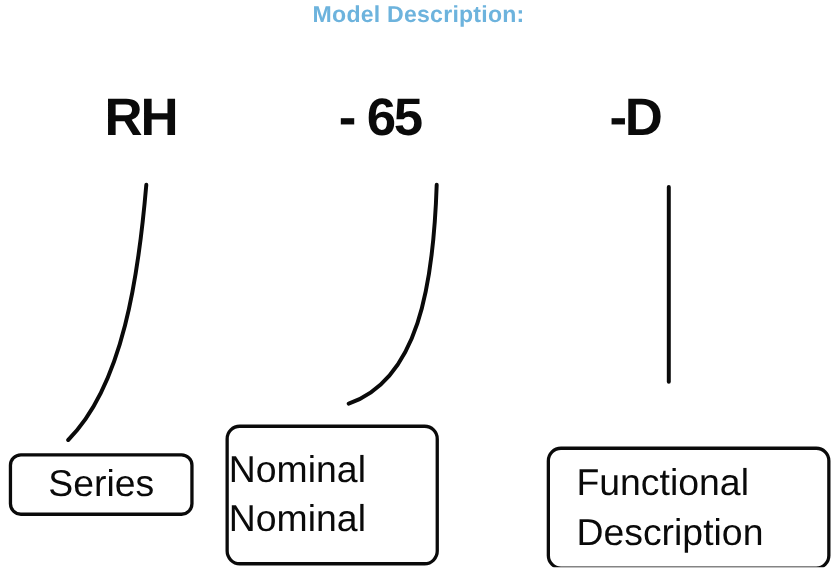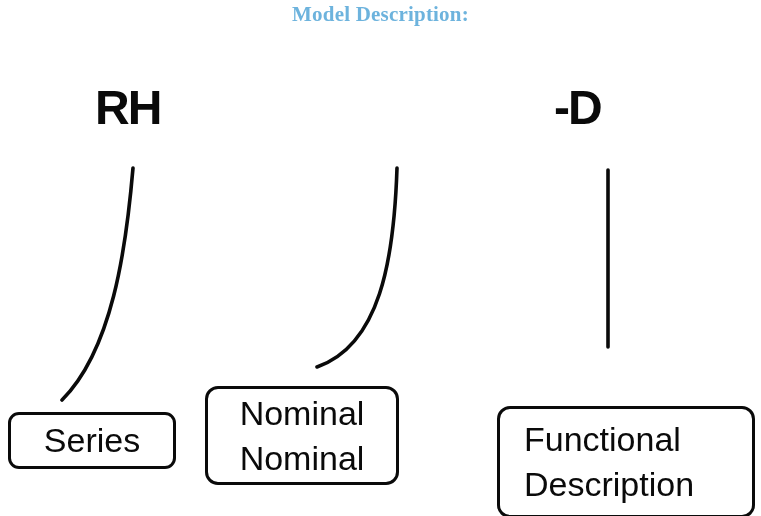--- a/index.html
+++ b/index.html
@@ -19,21 +19,20 @@
     position: absolute;
     top: 2px;
     left: 0;
     width: 100%;
     margin: 0;
     text-align: center;
     font-size: 21px;
     font-weight: bold;
     color: var(--title-color, #6db3dd);
     letter-spacing: 0.2px;
-    font-family: Liberation Serif, serif;
   }
   .code {
     position: absolute;
     top: 84px;
     margin: 0;
     font-size: 48px;
     line-height: 1;
     font-weight: 800;
     color: var(--ink, #0a0a0a);
     letter-spacing: -2px;
@@ -68,23 +67,23 @@
     width: 168px;
     height: 57px;
     border-radius: 11px;
     align-items: center;
     text-align: center;
   }
   .box-diameter {
     left: 205px;
     top: 386px;
     width: 194px;
-    height: 99px;
+    height: 128px;
     border-radius: 13px;
-    align-items: center;
+    align-items: flex-start;
     text-align: center;
   }
   .box-functional {
     left: 497px;
     top: 406px;
     width: 258px;
     height: 112px;
     border-radius: 13px;
     align-items: flex-start;
     text-align: left;
@@ -93,20 +92,21 @@
   .label-line { display: block; }
 </style>
 </head>
 <body>
 
 <div class="page">
 
   <h1 class="title">Model Description:</h1>
 
   <div class="code code-series">RH</div>
+  <div class="code code-diameter">- 65</div>
   <div class="code code-functional">-D</div>
 
   <svg class="connectors" width="761" height="516" viewBox="0 0 761 516" aria-hidden="true">
     <path d="M 133,168 C 126,250 112,350 62,400" fill="none" stroke="#0a0a0a" stroke-width="3.6" stroke-linecap="round"></path>
     <path d="M 397,168 C 394,260 380,345 317,367" fill="none" stroke="#0a0a0a" stroke-width="3.6" stroke-linecap="round"></path>
     <path d="M 608,170 L 608,347" fill="none" stroke="#0a0a0a" stroke-width="3.6" stroke-linecap="round"></path>
   </svg>
 
   <div class="label-box box-series">
     <span class="label-line">Series</span>

